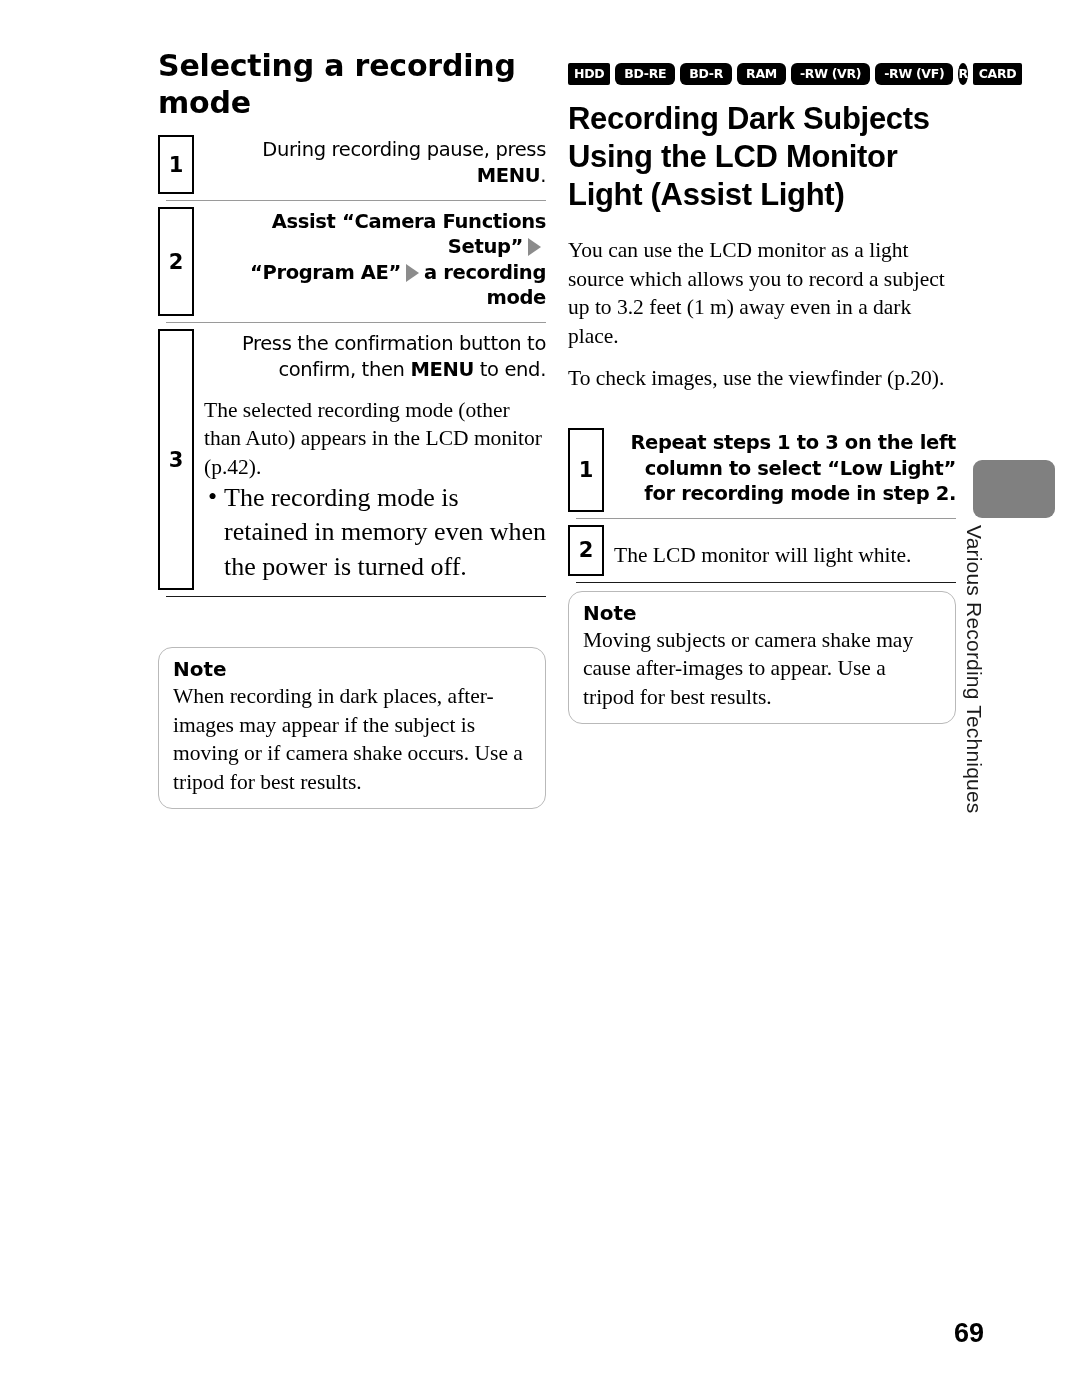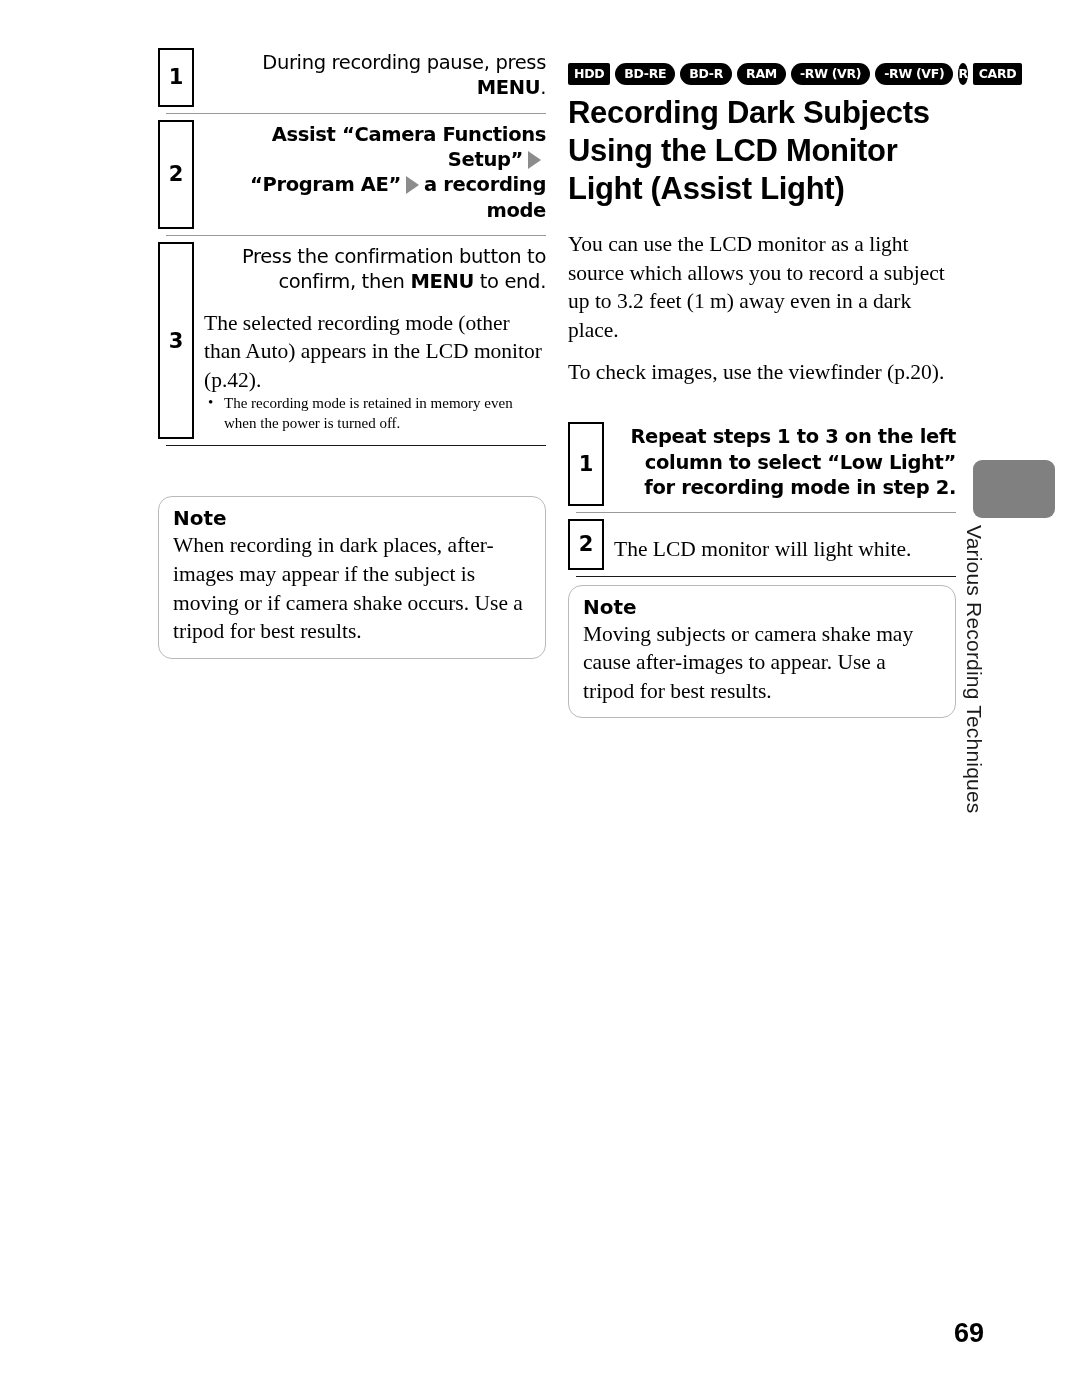--- a/index.html
+++ b/index.html
@@ -53,38 +53,38 @@
     letter-spacing: -0.3px;
     margin: 8px 0 0 0;
   }
 
   
   .badges {
     display: flex;
     align-items: center;
     gap: 5px;
     height: 24px;
-    margin-bottom: 8px;
+    margin-bottom: 14px;
   }
   .badge {
     background: #000000;
     color: #ffffff;
     font-family: "DejaVu Sans", sans-serif;
     font-weight: bold;
     font-size: 12.5px;
     line-height: 1;
     display: inline-flex;
     align-items: center;
     justify-content: center;
     height: 22px;
     letter-spacing: -0.3px;
     white-space: nowrap;
   }
   .badge.rect   { border-radius: 2px; padding: 0 6px; }
-  .badge.pill   { border-radius: 11px; padding: 0 9px; }
+  .badge.pill   { border-radius: 6px; padding: 0 9px; }
   .badge.circle { border-radius: 50%; width: 22px; padding: 0; }
 
   
   .steps { margin: 0; padding: 0; }
   .step {
     display: flex;
     align-items: stretch;
     position: relative;
   }
   .step-num {
@@ -131,21 +131,21 @@
     line-height: 1.32;
     margin-top: 14px;
   }
   .bullets {
     margin: 0;
     padding: 0;
     list-style: none;
   }
   .bullets li {
     font-family: "Liberation Serif", serif;
-    font-size: 15px;
+    font-size: 26px;
     line-height: 1.32;
     padding-left: 20px;
     position: relative;
   }
   .bullets li::before {
     content: "\2022";
     position: absolute;
     left: 4px;
     top: -1px;
   }
@@ -220,20 +220,21 @@
     font-size: 27px;
   }
 </style>
 </head>
 <body>
 
 <div class="page">
 
   <div class="col-left">
 
+    <h1 class="h-left">Selecting a recording mode</h1>
 
     <div class="steps">
 
       <div class="step">
         <div class="step-num">1</div>
         <div class="step-body">
           <div class="instr">
             <span class="reg">During recording pause, press </span><span>MENU</span><span class="reg">.</span>
           </div>
         </div>

